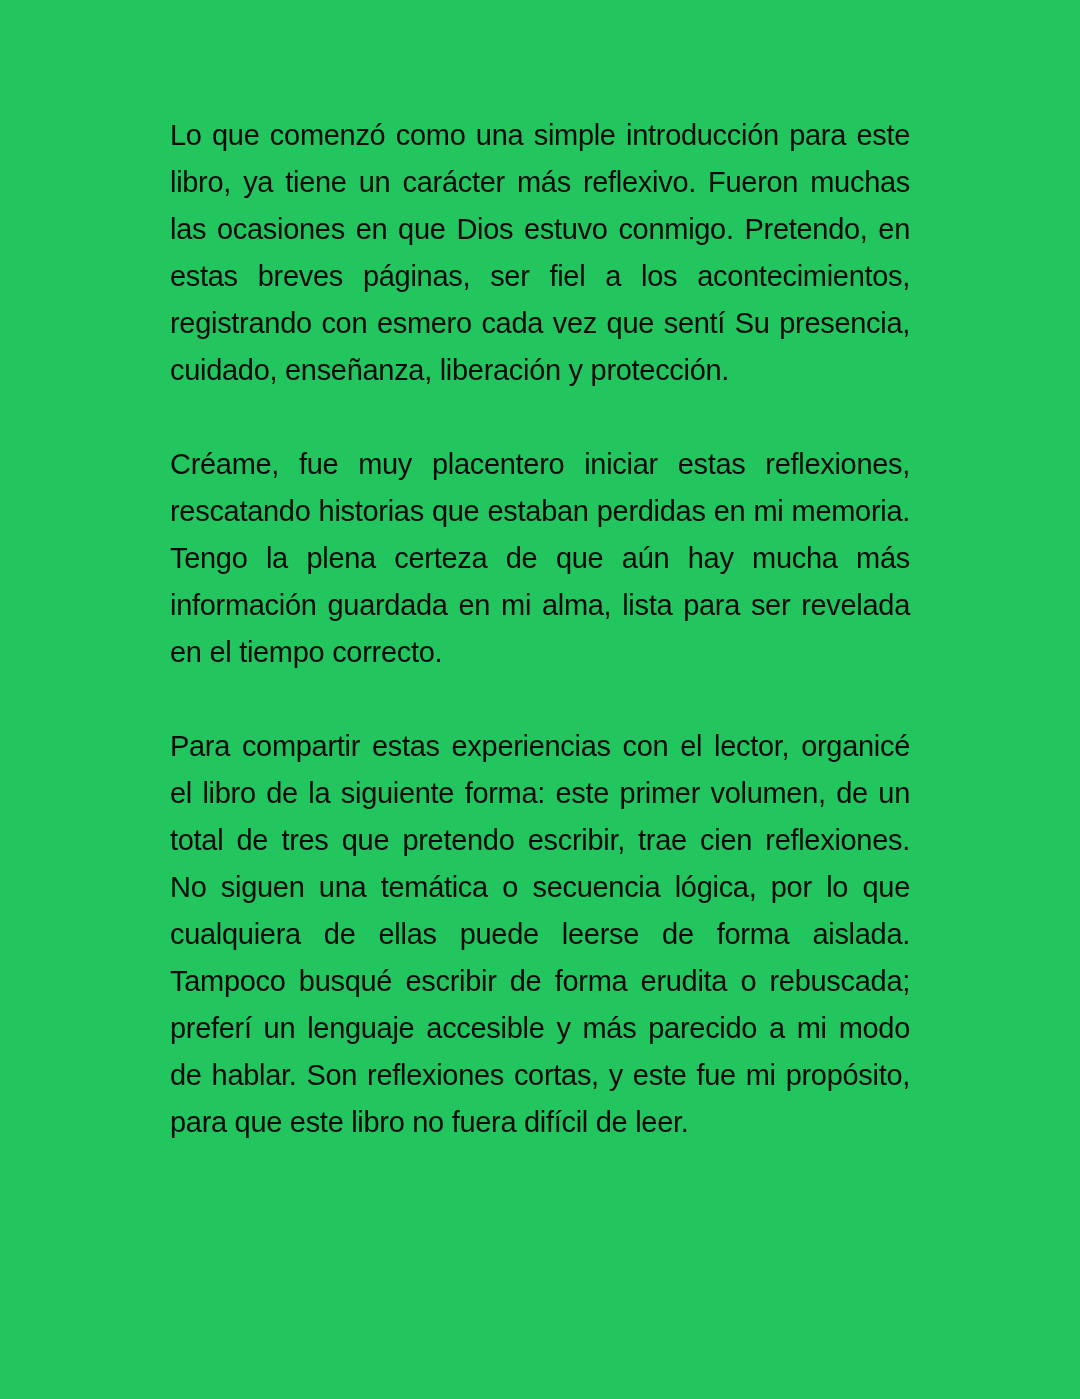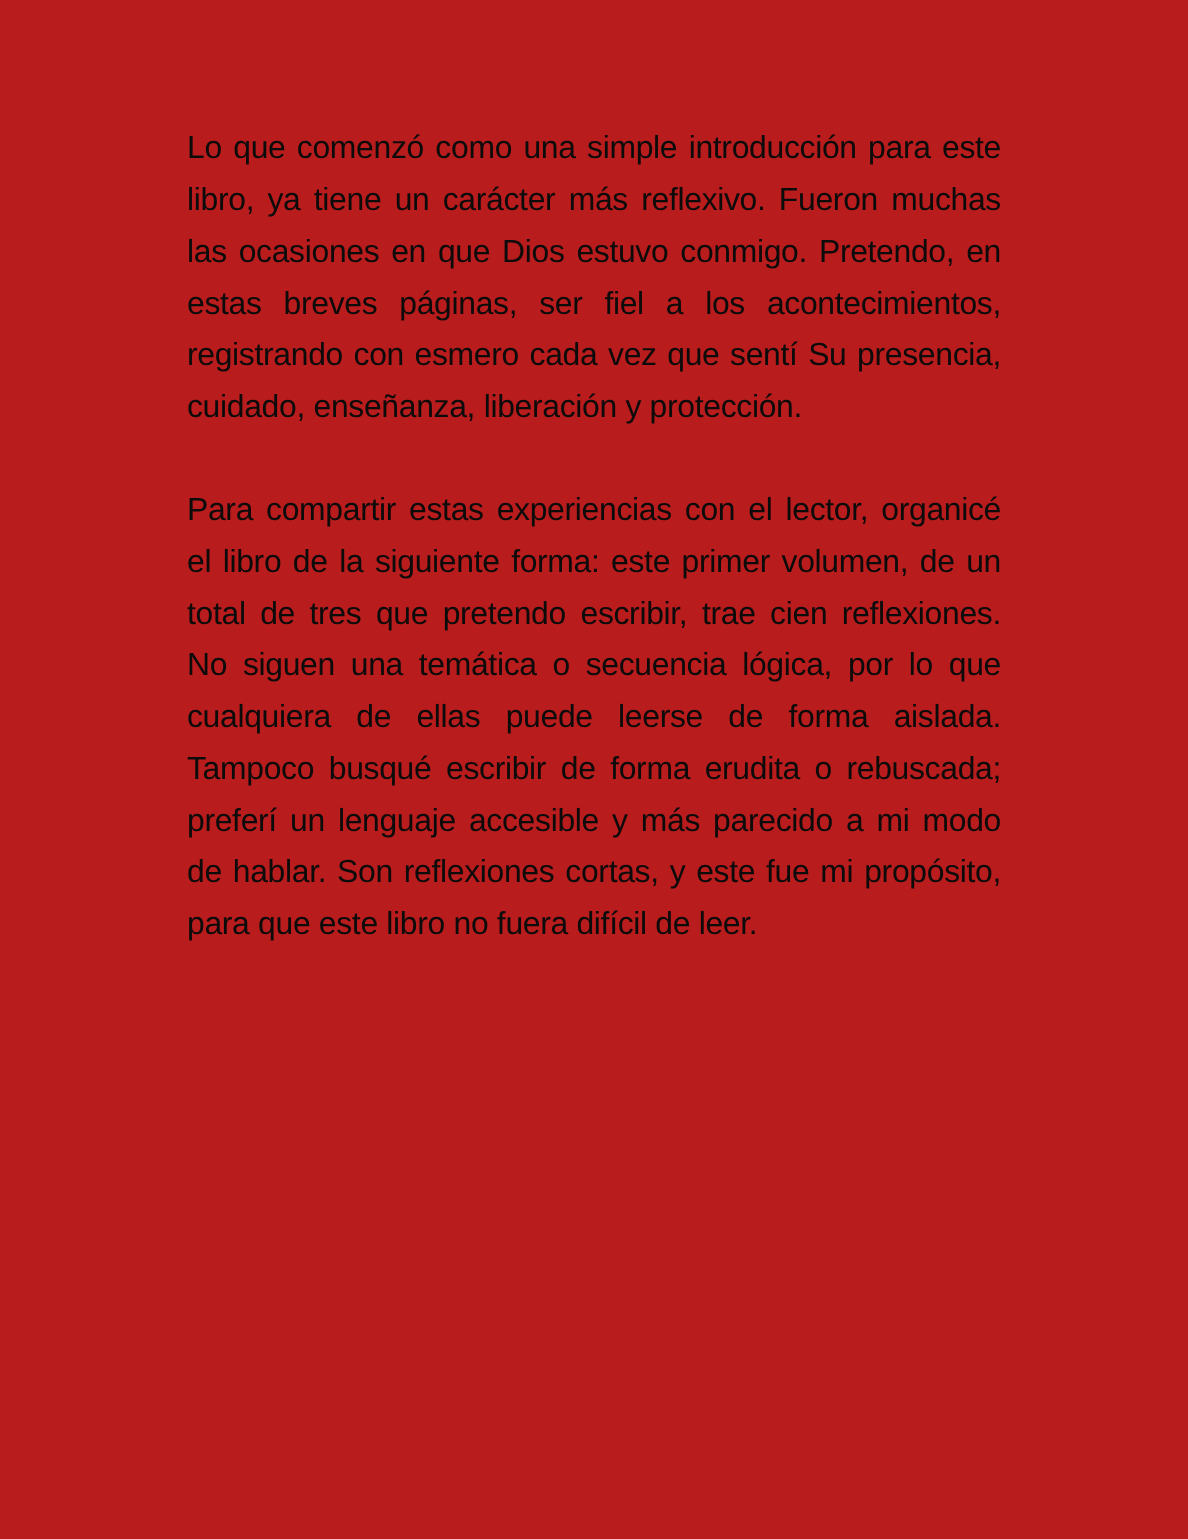--- a/index.html
+++ b/index.html
@@ -4,21 +4,21 @@
 <style>
   html, body {
     margin: 0;
     padding: 0;
     background: #ffffff;
   }
   .page {
     position: relative;
     width: 1080px;
     height: 1399px;
-    background: #b91c1c;
+    background: #22c55e;
     overflow: hidden;
   }
   .text-block {
     position: absolute;
     left: 170px;
     top: 112px;
     width: 740px;
   }
   .text-block p {
     font-family: "Liberation Sans", sans-serif;
@@ -32,15 +32,16 @@
   .text-block p:last-child {
     margin-bottom: 0;
   }
 </style>
 </head>
 <body>
 
 <div class="page">
   <div class="text-block">
     <p>Lo que comenzó como una simple introducción para este libro, ya tiene un carácter más reflexivo. Fueron muchas las ocasiones en que Dios estuvo conmigo. Pretendo, en estas breves páginas, ser fiel a los acontecimientos, registrando con esmero cada vez que sentí Su presencia, cuidado, enseñanza, liberación y protección.</p>
+    <p>Créame, fue muy placentero iniciar estas reflexiones, rescatando historias que estaban perdidas en mi memoria. Tengo la plena certeza de que aún hay mucha más información guardada en mi alma, lista para ser revelada en el tiempo correcto.</p>
     <p>Para compartir estas experiencias con el lector, organicé el libro de la siguiente forma: este primer volumen, de un total de tres que pretendo escribir, trae cien reflexiones. No siguen una temática o secuencia lógica, por lo que cualquiera de ellas puede leerse de forma aislada. Tampoco busqué escribir de forma erudita o rebuscada; preferí un lenguaje accesible y más parecido a mi modo de hablar. Son reflexiones cortas, y este fue mi propósito, para que este libro no fuera difícil de leer.</p>
   </div>
 </div>
 
 </body></html>

